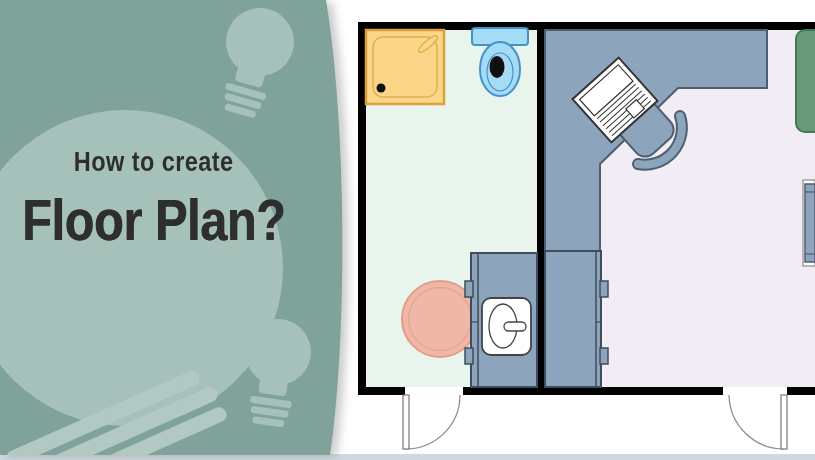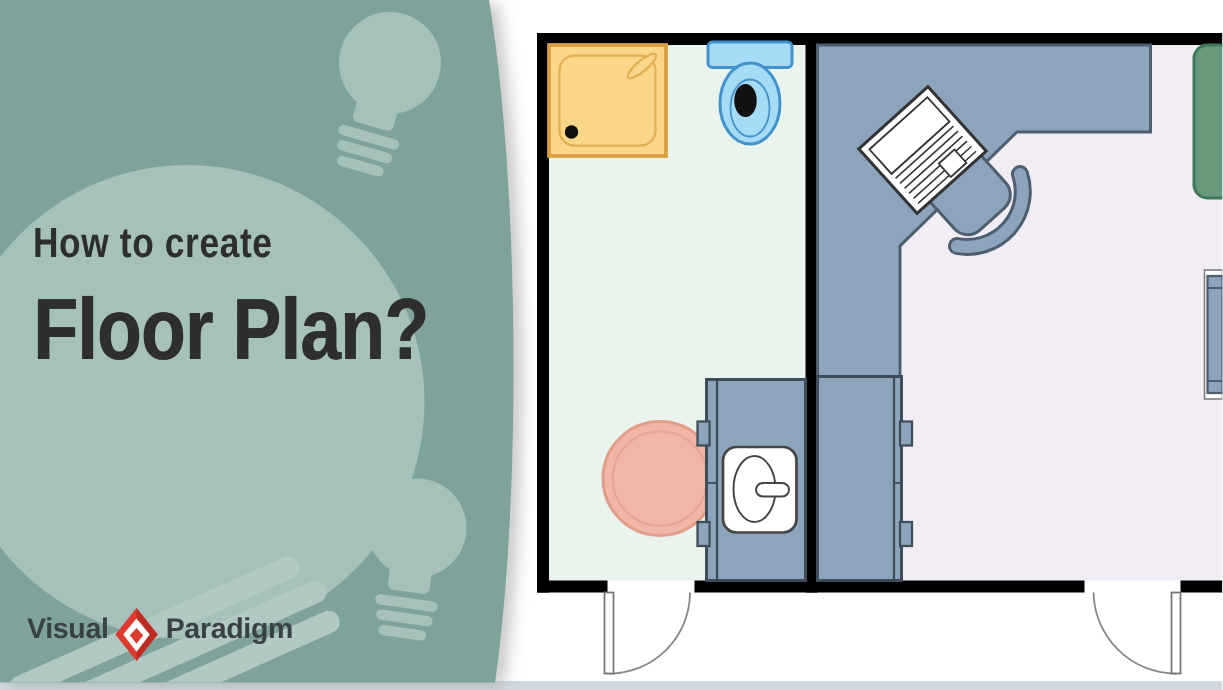--- a/index.html
+++ b/index.html
@@ -1,21 +1,21 @@
 <!DOCTYPE html>
 <html><head>
 <meta charset="utf-8">
 <style>
   html,body{margin:0;padding:0;background:#fff;}
   .stage{
     position:relative;width:815px;height:460px;overflow:hidden;background:#ffffff;
     font-family:"Liberation Sans","DejaVu Sans",sans-serif;
   }
   .stage svg.scene{position:absolute;left:0;top:0;width:815px;height:460px;display:block;}
-  .panel-text{position:absolute;left:22px;top:146px;z-index:5;color:#2e2e2e;}
+  .panel-text{position:absolute;left:22px;top:146px;z-index:5;color:#2e2e2e;text-align:center;}
   .kicker{
     font-size:28px;font-weight:700;letter-spacing:0.5px;
     transform:scaleX(.84);transform-origin:0 0;white-space:nowrap;
   }
   .title{
     margin-top:8px;font-size:58px;font-weight:800;letter-spacing:-0.5px;
     transform:scaleX(.84);transform-origin:0 0;white-space:nowrap;
     text-shadow:0.7px 0 0 currentColor;
   }
   .brand{
@@ -170,24 +170,14 @@
         </g>
       </g>
     </g>
   </svg>
 
   <div class="panel-text">
     <div class="kicker">How to create</div>
     <div class="title">Floor Plan?</div>
   </div>
 
-  <div class="brand">
-    <span>Visual</span>
-    <svg class="vp-diamond" width="30" height="38" viewBox="0 0 34 42">
-      <polygon points="17,1 33,21 17,41 1,21" fill="#DE3B30"></polygon>
-      <polygon points="17,1 33,21 17,41" fill="#BE2B21"></polygon>
-      <polygon points="17,9 27,21 17,34 7,21" fill="#ffffff"></polygon>
-      <polygon points="17,16 22,21.5 17,28 12,21.5" fill="#DE3B30"></polygon>
-    </svg>
-    <span>Paradigm</span>
-  </div>
 
 </div>
 
 </body></html>

